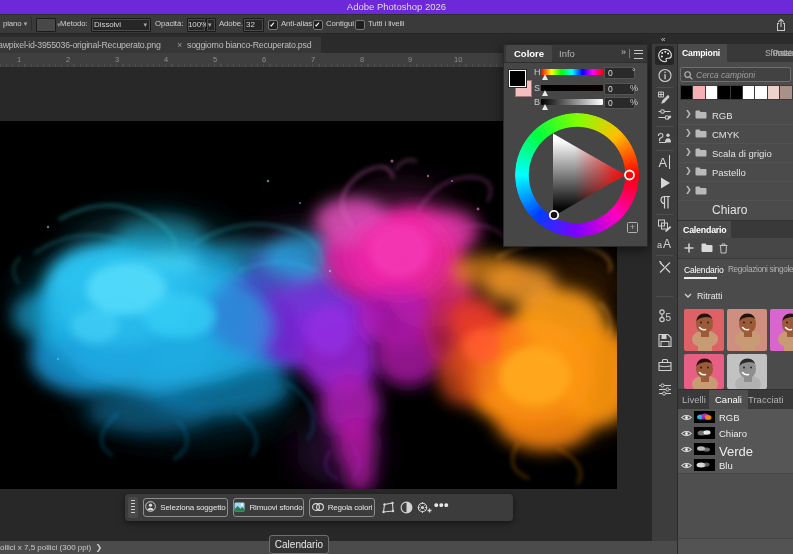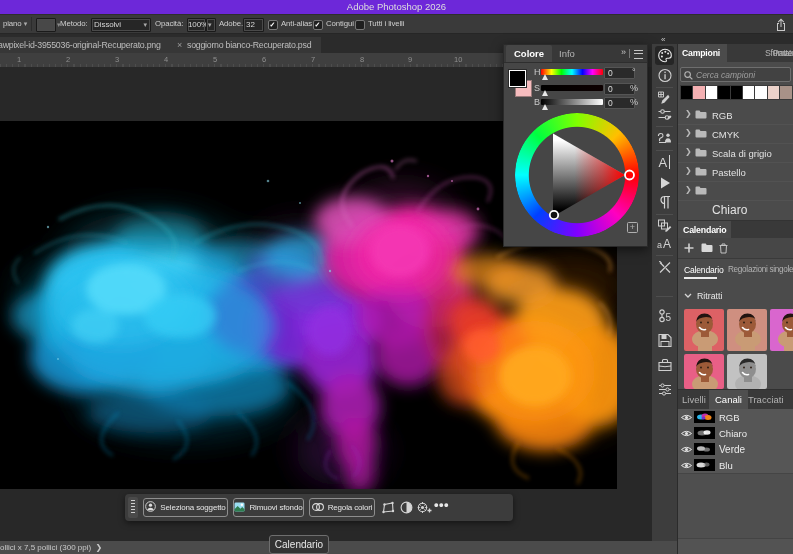--- a/index.html
+++ b/index.html
@@ -567,21 +567,21 @@
     <div style="position:absolute;left:0;top:397px;width:115px;height:16px;background:#565656;border-bottom:1px solid #454545;">
 <svg style="position:absolute;left:3px;top:4.5px;" width="11" height="7" viewBox="0 0 11 7">
         <path d="M0.5 3.5 Q5.5 -0.8 10.5 3.5 Q5.5 7.8 0.5 3.5z" fill="none" stroke="#e6e6e6" stroke-width="1"></path>
         <circle cx="5.5" cy="3.5" r="1.5" fill="#e6e6e6"></circle>
       </svg>
 <svg style="position:absolute;left:16px;top:2px;" width="21" height="12" viewBox="0 0 21 12">
         <rect width="21" height="12" fill="#000"></rect>
         <ellipse cx="7" cy="5.5" rx="4" ry="2.3" fill="#e8e8e8" opacity="0.8"></ellipse>
         <ellipse cx="12.5" cy="6.5" rx="3.5" ry="2" fill="#bbb" opacity="0.6"></ellipse>
       </svg>
-<span style="position:absolute;left:41px;top:3px;color:#ececec;font-size:10px;">Verde</span>
+<span style="position:absolute;left:41px;top:3px;color:#ececec;font-size:13px;">Verde</span>
     </div>
     <div style="position:absolute;left:0;top:413px;width:115px;height:16px;background:#565656;border-bottom:1px solid #454545;">
 <svg style="position:absolute;left:3px;top:4.5px;" width="11" height="7" viewBox="0 0 11 7">
         <path d="M0.5 3.5 Q5.5 -0.8 10.5 3.5 Q5.5 7.8 0.5 3.5z" fill="none" stroke="#e6e6e6" stroke-width="1"></path>
         <circle cx="5.5" cy="3.5" r="1.5" fill="#e6e6e6"></circle>
       </svg>
 <svg style="position:absolute;left:16px;top:2px;" width="21" height="12" viewBox="0 0 21 12">
         <rect width="21" height="12" fill="#000"></rect>
         <ellipse cx="7" cy="6" rx="4.5" ry="2.5" fill="#fff" opacity="0.85"></ellipse>
         <ellipse cx="12.5" cy="5.5" rx="3" ry="2" fill="#999" opacity="0.6"></ellipse>

